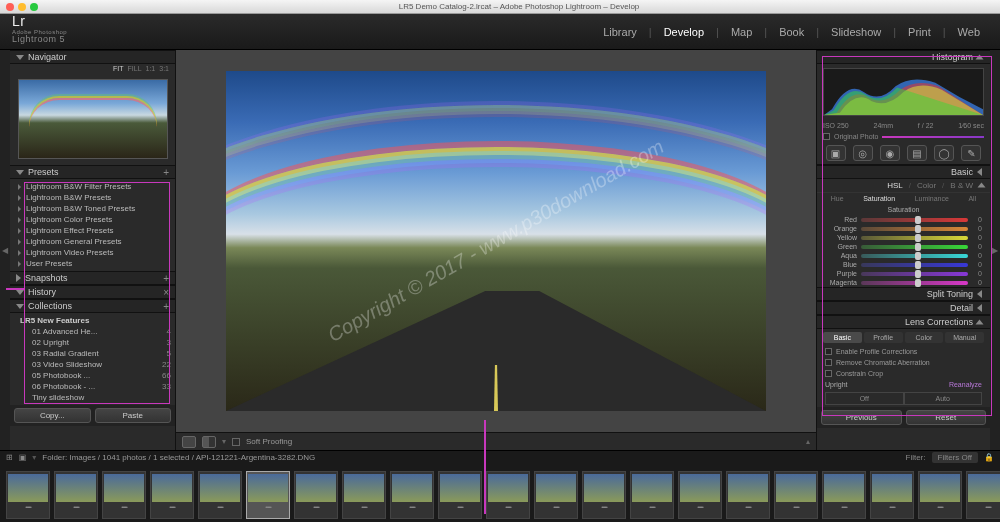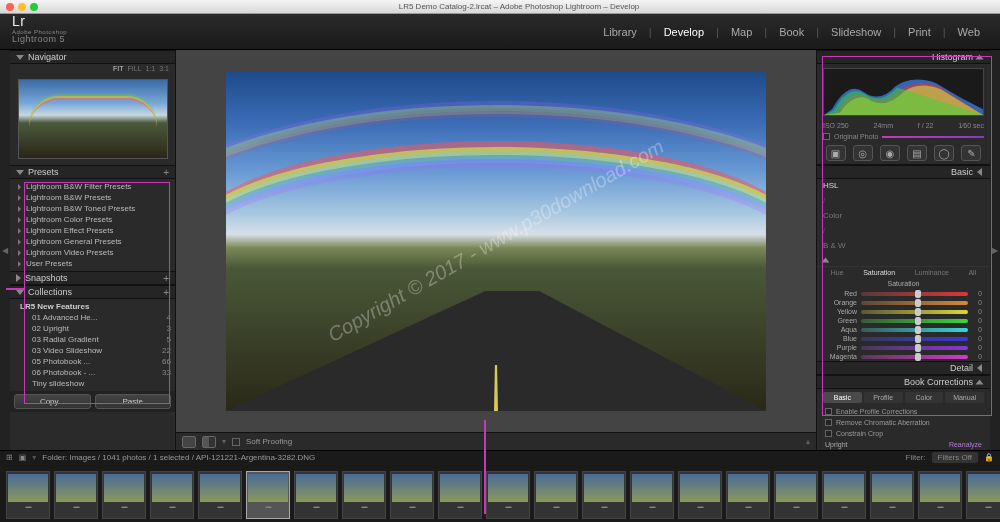--- a/index.html
+++ b/index.html
@@ -40,21 +40,21 @@
 .col-list .grp { padding: 1px 4px 1px 10px; color: #ccc; font-weight: bold; }
 .btn-row { display: flex; gap: 4px; padding: 3px 4px; background: #222; }
 .btn { flex: 1; background: linear-gradient(#444,#333); border: 1px solid #555; color: #ccc; font-size: 8px; padding: 2px 0; text-align: center; border-radius: 3px; cursor: pointer; }
 .histogram { height: 48px; margin: 4px 6px; background: #1a1a1a; border: 1px solid #444; position: relative; }
 .hist-g { position: absolute; bottom: 0; width: 100%; height: 100%; }
 .hist-info { display: flex; font-size: 7px; padding: 2px 6px; color: #888; justify-content: space-between; }
 .orig-photo { display: flex; align-items: center; font-size: 7px; padding: 2px 6px; color: #888; gap: 4px; }
 .orig-photo .bar { flex: 1; height: 2px; background: linear-gradient(to right, #c838bd, #8838c8); }
 .tool-strip { display: flex; gap: 2px; padding: 3px 6px; justify-content: space-around; border-bottom: 1px solid #111; }
 .tool { width: 20px; height: 16px; background: #333; border: 1px solid #555; border-radius: 3px; display: flex; align-items: center; justify-content: center; color: #aaa; font-size: 10px; }
-.hsl-tabs { display: flex; font-size: 8px; padding: 2px 6px; gap: 6px; color: #777; border-bottom: 1px solid #333; justify-content: flex-end; flex-direction: column; }
+.hsl-tabs { display: flex; font-size: 8px; padding: 2px 6px; gap: 6px; color: #777; border-bottom: 1px solid #333; justify-content: flex-end; }
 .hsl-tabs span.on { color: #ddd; }
 .sub-tabs { display: flex; font-size: 7px; padding: 2px 8px; gap: 8px; color: #777; justify-content: space-around; }
 .sub-tabs span.on { color: #ddd; }
 .sat-row { display: flex; align-items: center; padding: 1px 8px; gap: 4px; }
 .sat-row .sn { width: 32px; text-align: right; font-size: 7px; color: #aaa; }
 .sat-row .sl { flex: 1; height: 4px; border-radius: 2px; position: relative; }
 .sat-row .sl .hd { position: absolute; width: 6px; height: 8px; background: #ccc; top: -2px; left: 50%; border-radius: 2px; }
 .sat-row .sv { width: 10px; font-size: 7px; color: #888; text-align: right; }
 .grad-red { background: linear-gradient(to right,#5a3838,#d83838); }
 .grad-orange { background: linear-gradient(to right,#5a4838,#d88838); }
@@ -165,20 +165,25 @@
         <div class="pi">Lightroom Video Presets</div>
         <div class="pi">User Presets</div>
       </div>
 
     <div class="phdr">
       <span class="tri"></span>
       <span class="lbl">Snapshots</span>
       <span class="plus">+</span>
     </div>
 
+    <div class="phdr">
+      <span class="tri down"></span>
+      <span class="lbl">History</span>
+      <span class="plus">×</span>
+    </div>
 
     <div class="phdr">
       <span class="tri down"></span>
       <span class="lbl">Collections</span>
       <span class="plus">+</span>
     </div>
     <div class="col-list" id="col-list">
       <div class="grp">LR5 New Features</div>
     <div class="ci">
           <span class="cn">01 Advanced He...</span>
@@ -344,25 +349,29 @@
         <div class="sat-row">
           <span class="sn">Magenta</span>
           <div class="sl grad-magenta">
             <div class="hd"></div>
           </div>
           <span class="sv">0</span>
         </div>
       </div>
 
     <div class="phdr-r">
+      <span>Split Toning</span>
+      <span class="tri"></span>
+    </div>
+    <div class="phdr-r">
       <span>Detail</span>
       <span class="tri"></span>
     </div>
     <div class="phdr-r">
-      <span>Book Corrections</span>
+      <span>Lens Corrections</span>
       <span class="tri" style="transform:rotate(90deg)"></span>
     </div>
     <div class="lens-tabs" id="lens-tabs">
         <span class="on">Basic</span>
         <span>Profile</span>
         <span>Color</span>
         <span>Manual</span>
       </div>
     <div id="lens-checks">
         <div class="chk-row">

